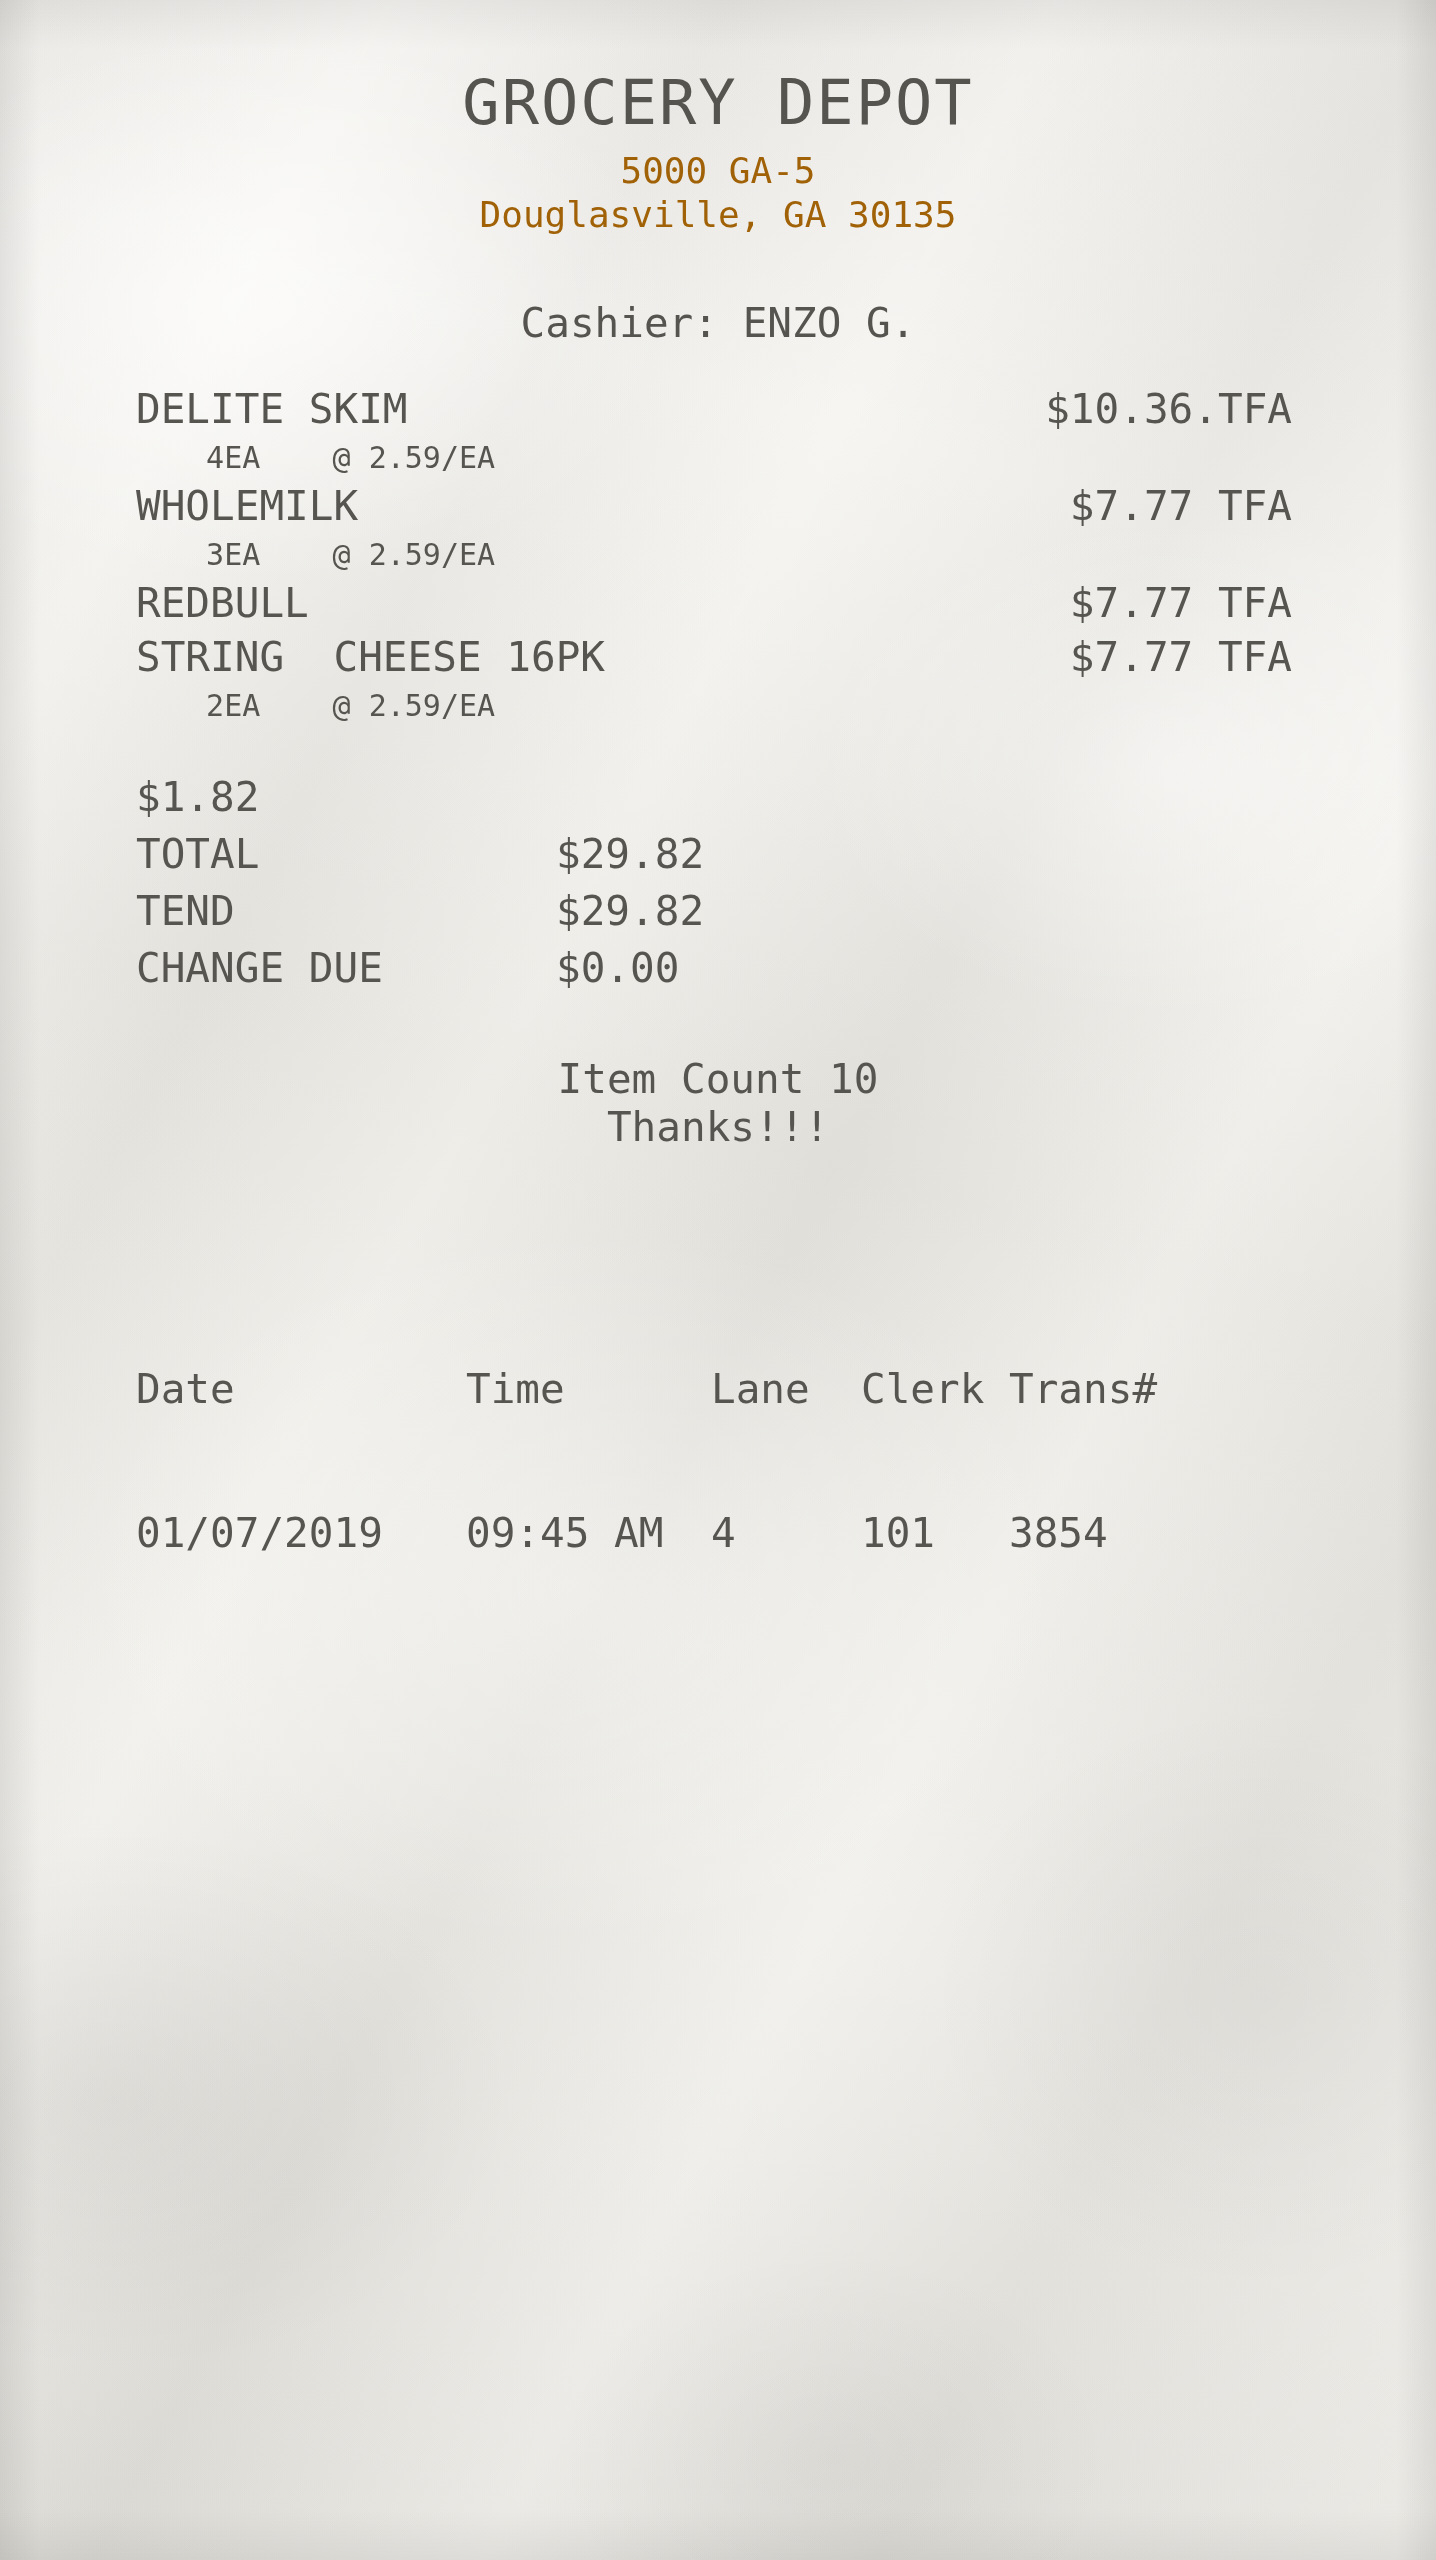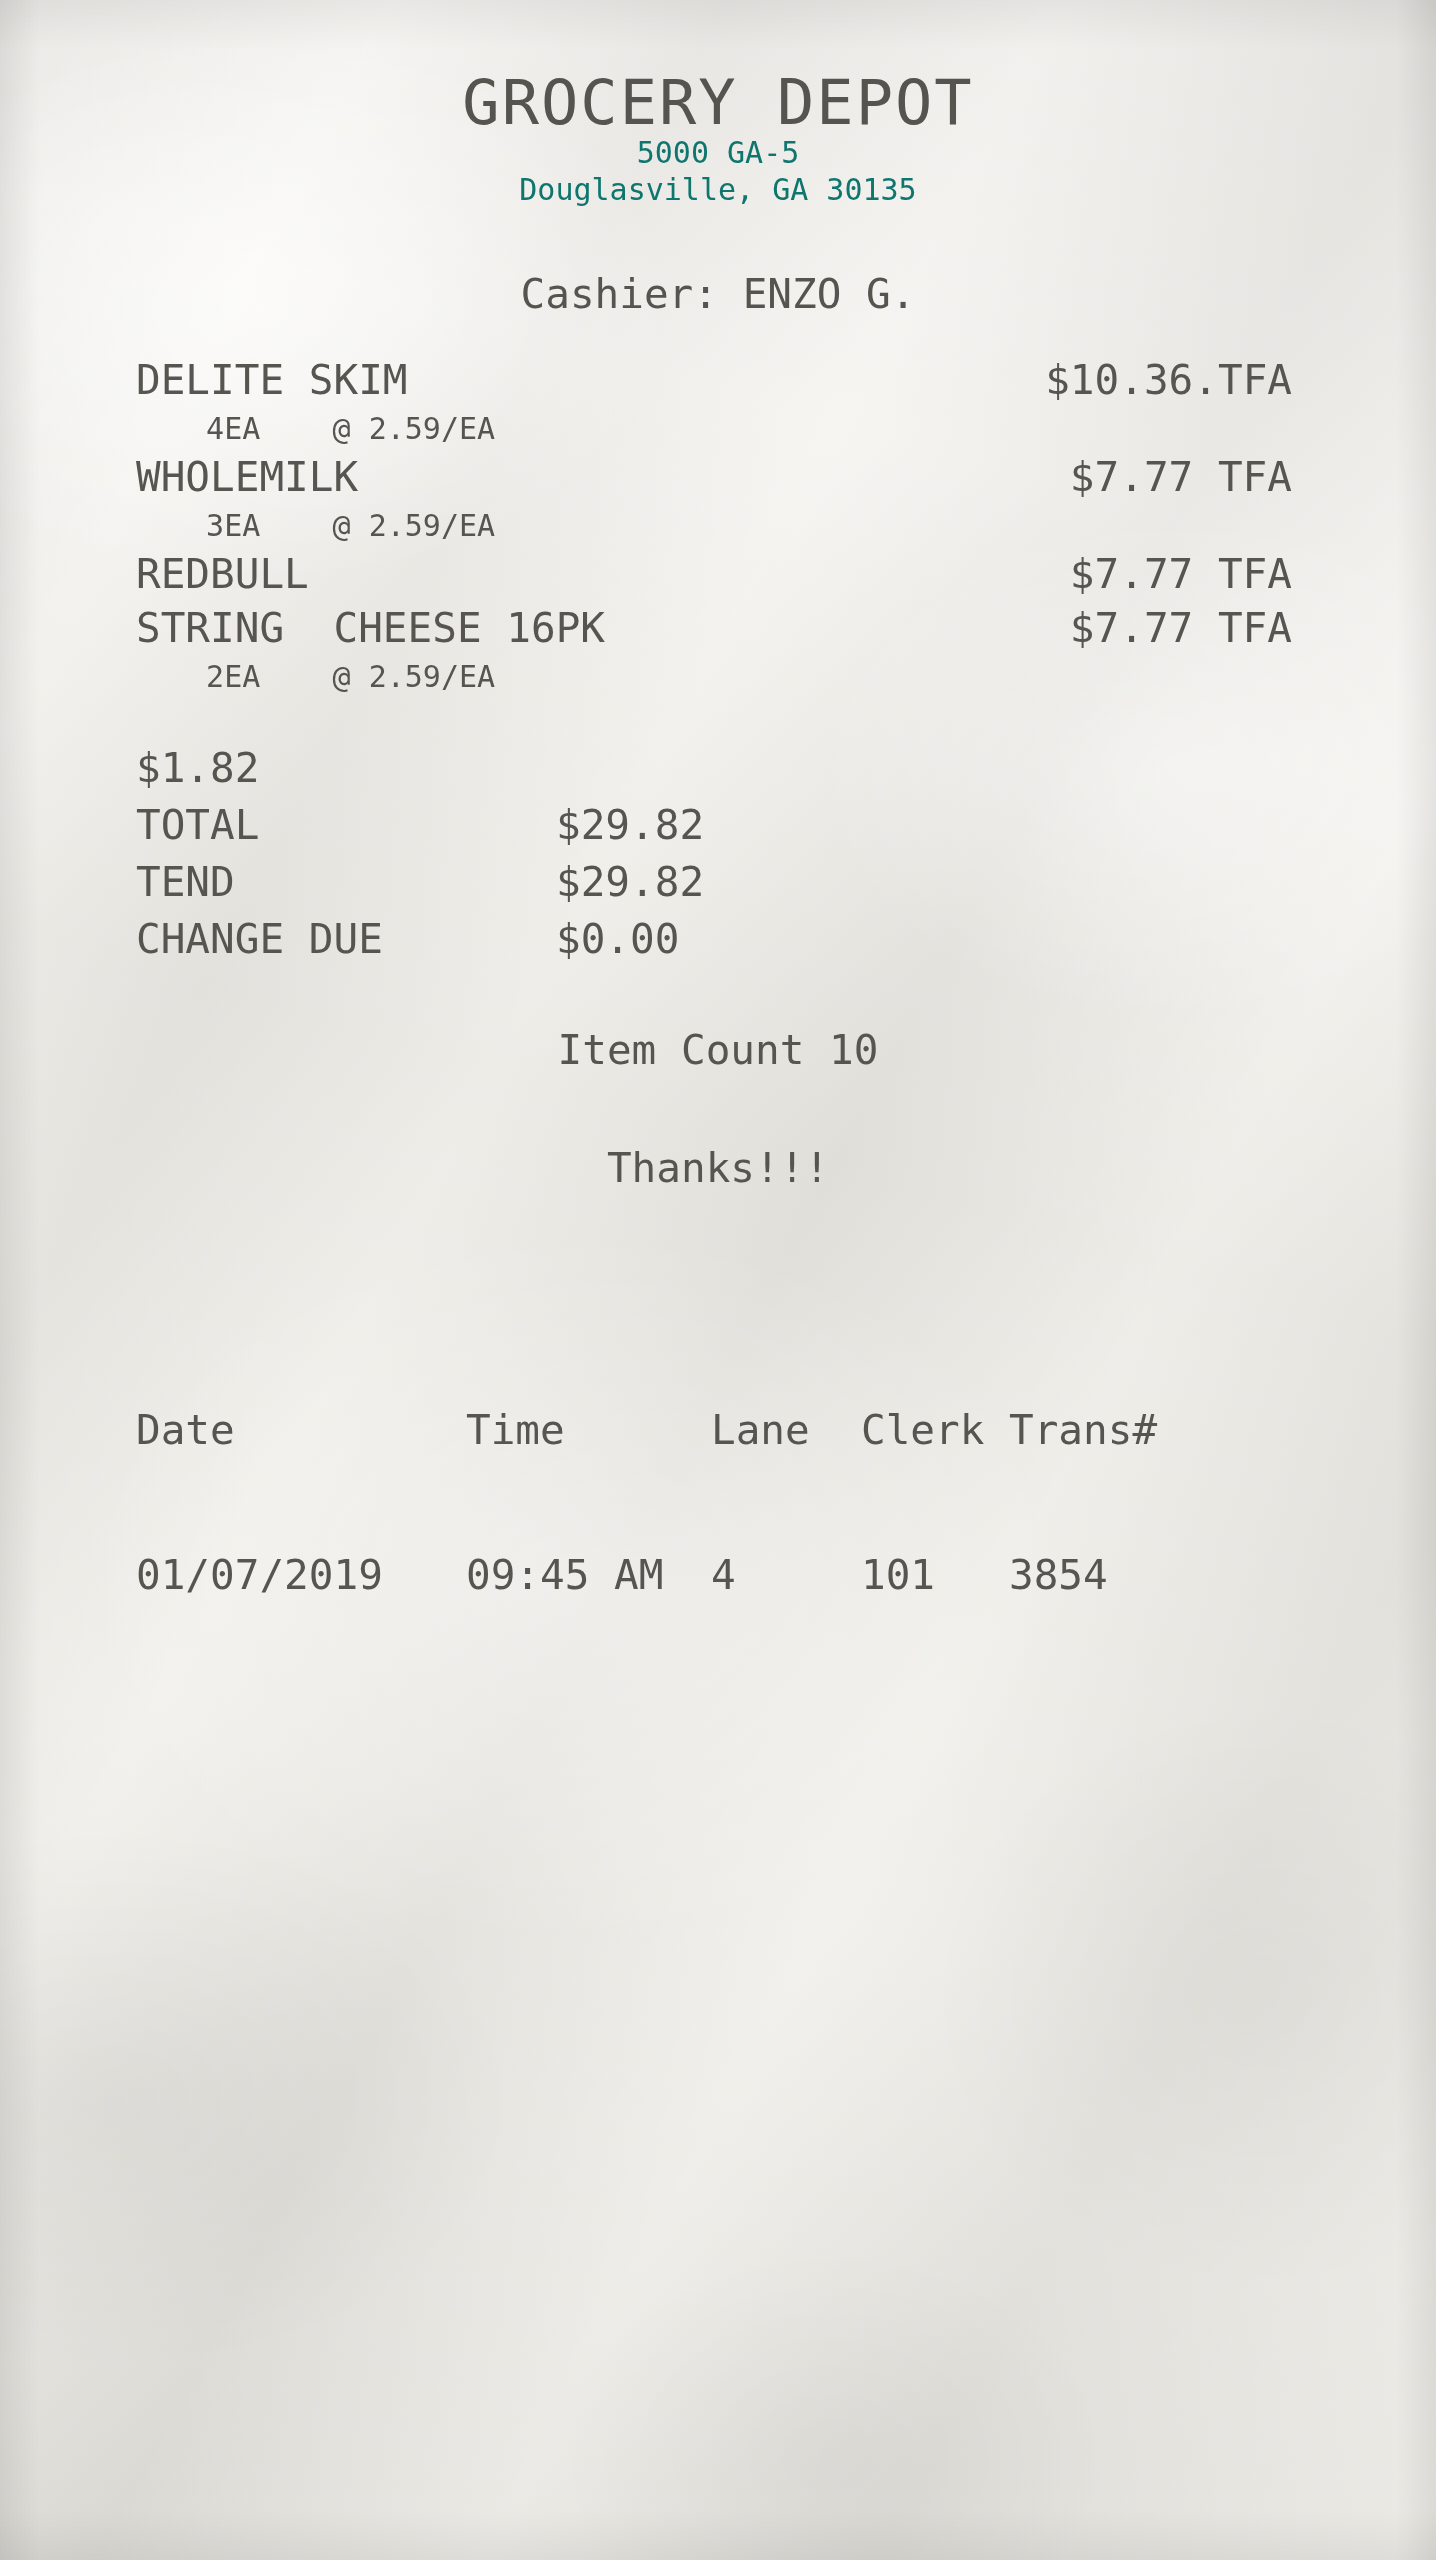--- a/index.html
+++ b/index.html
@@ -59,23 +59,24 @@
 
   .store-name {
     text-align: center;
     font-size: 62px;
     letter-spacing: 2px;
     line-height: 1.05;
     color: #55544f;
   }
   .store-addr {
     text-align: center;
-    font-size: 30px;
+    font-size: 36px;
     line-height: 1.22;
-    color: #0f766e;
+    color: #a16207;
+    margin-top: 14px;
   }
   .cashier {
     text-align: center;
     font-size: 41px;
     color: #55544f;
     margin-top: 62px;
   }
 
   .items {
     margin-top: 42px;
@@ -121,21 +122,20 @@
   .item-count {
     text-align: center;
     font-size: 41px;
     color: #56554f;
     margin-top: 66px;
   }
   .thanks {
     text-align: center;
     font-size: 41px;
     color: #56554f;
-    margin-top: 70px;
   }
 
   .footer {
     margin-top: 118px;
     padding-left: 38px;
     font-size: 41px;
     color: #56554f;
     white-space: pre;
   }
   .footer-row {

